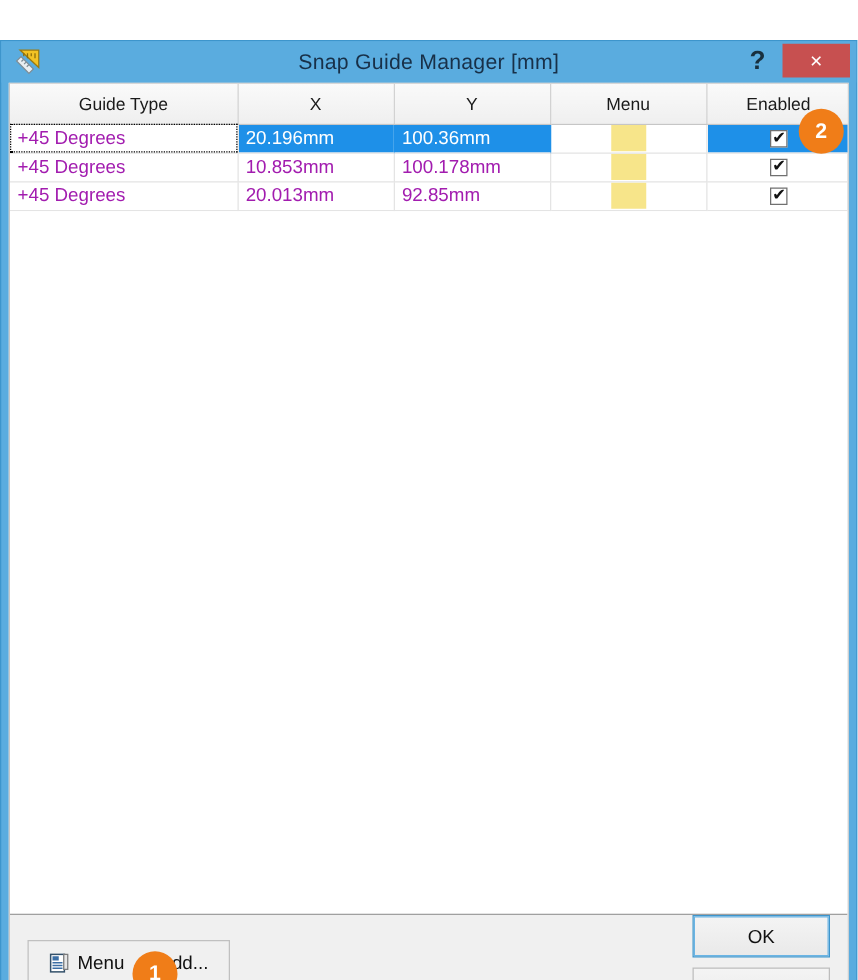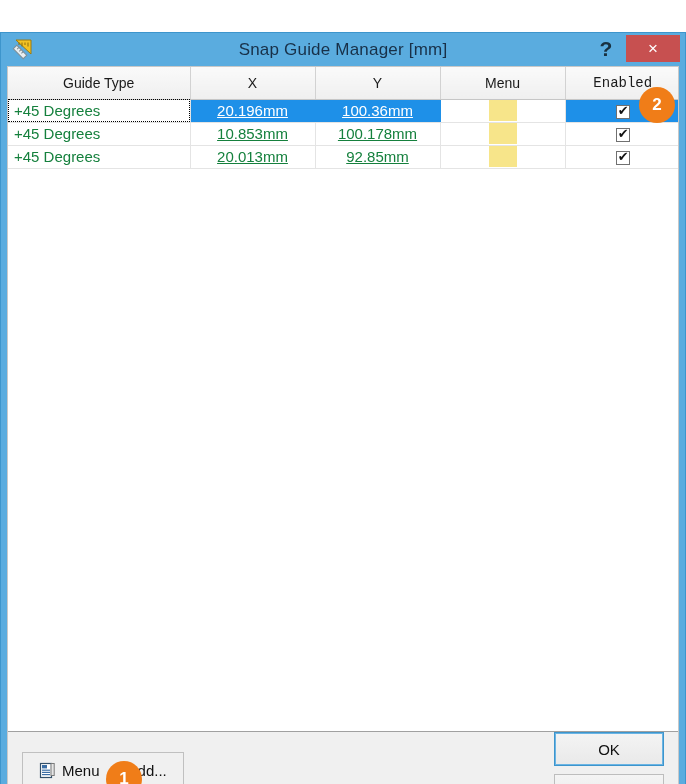--- a/index.html
+++ b/index.html
@@ -99,36 +99,36 @@
     height: 32px;
     background: linear-gradient(#fafafa, #efefef);
     border-right: 1px solid #d2d2d2;
     border-bottom: 1px solid #c6c6c6;
     font-weight: normal;
     font-size: 14px;
     color: #1a1a1a;
     text-align: center;
     padding: 0;
   }
-  table.grid th:last-child { border-right: none; font-family: Liberation Mono, monospace; }
+  table.grid th:last-child { border-right: none; }
 
   table.grid td {
     height: 23px;
     border-right: 1px solid #e4e4e4;
     border-bottom: 1px solid #e4e4e4;
     padding: 0 6px;
     font-size: 15px;
-    color: #15803d;
+    color: #a21caf;
     white-space: nowrap;
     overflow: hidden;
   }
   table.grid td:last-child { border-right: none; }
 
   td.c-type  { text-align: left; }
-  td.c-x, td.c-y { text-align: center; text-decoration: underline; }
+  td.c-x, td.c-y { text-align: left; }
   td.c-color { text-align: center; padding: 0; }
   td.c-enabled { text-align: center; padding: 0; }
 
   
   tr.selected td.c-x,
   tr.selected td.c-y,
   tr.selected td.c-enabled {
     background: #1e90e8;
     color: #ffffff;
     border-right-color: #1e90e8;

